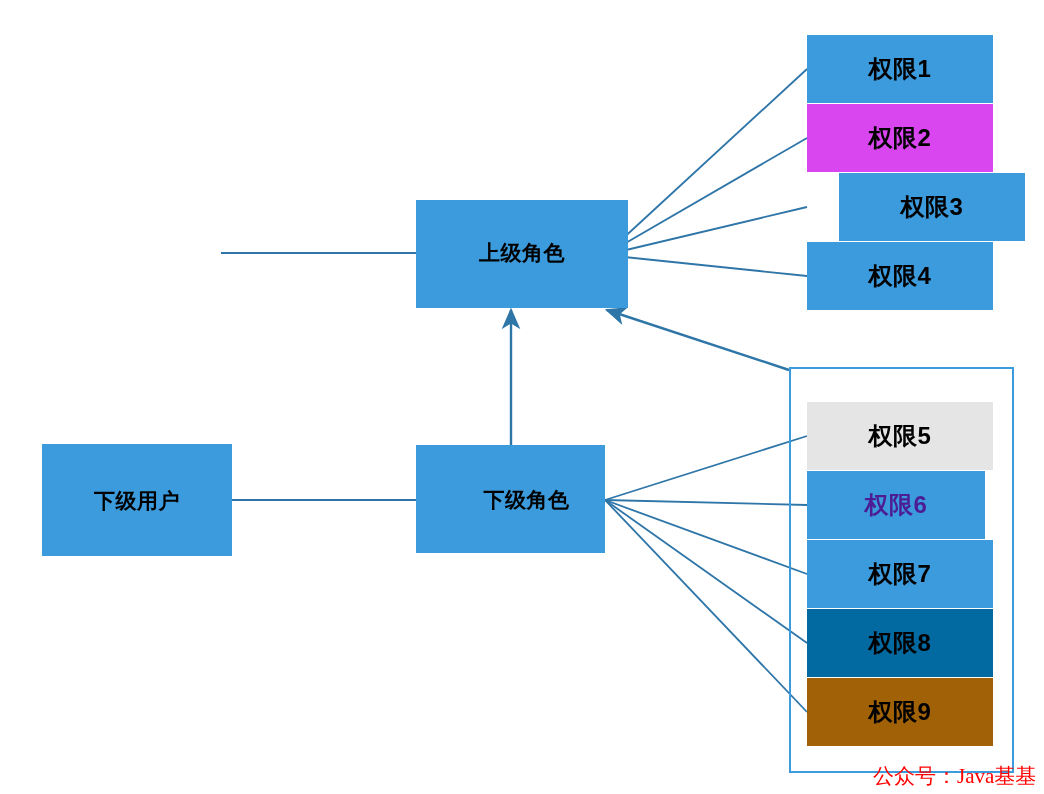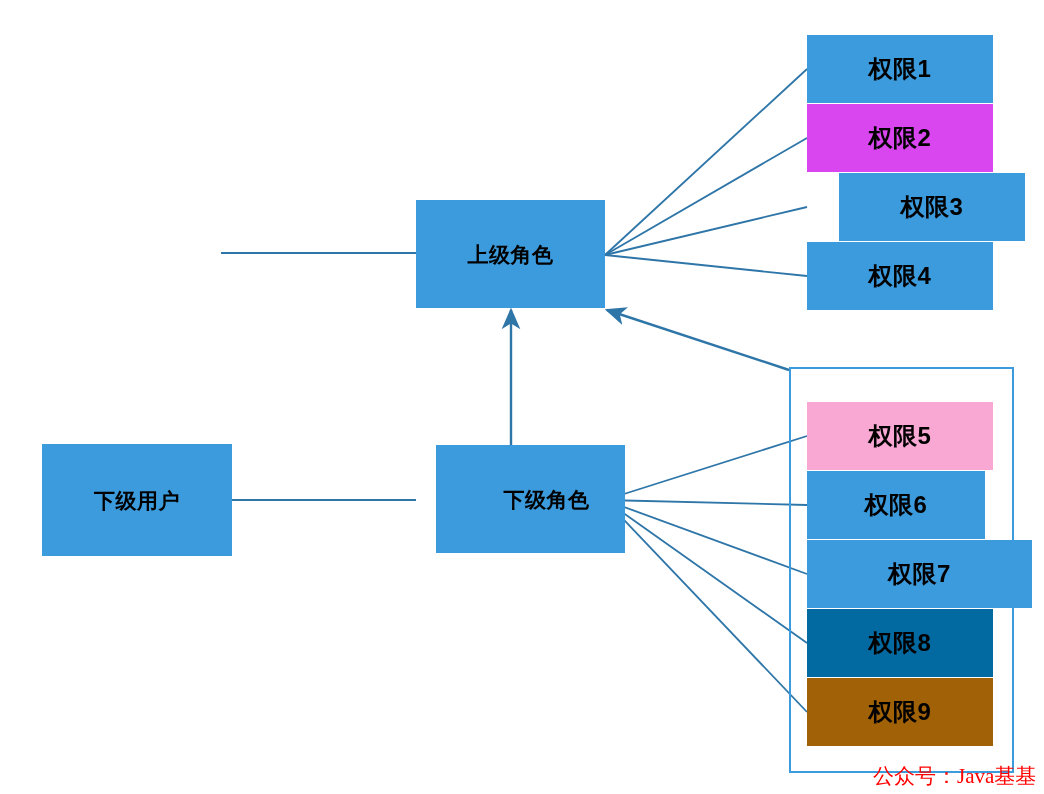--- a/index.html
+++ b/index.html
@@ -88,52 +88,52 @@
         <line x1="605" y1="500" x2="807" y2="436" stroke="#2E75A8" stroke-width="1.8"></line>
         <line x1="605" y1="500" x2="807" y2="505" stroke="#2E75A8" stroke-width="1.8"></line>
         <line x1="605" y1="500" x2="807" y2="574" stroke="#2E75A8" stroke-width="1.8"></line>
         <line x1="605" y1="500" x2="807" y2="643" stroke="#2E75A8" stroke-width="1.8"></line>
         <line x1="605" y1="500" x2="807" y2="712" stroke="#2E75A8" stroke-width="1.8"></line>
       </g>
   </svg>
 
   <div class="group-frame" id="group-frame" style="left: 789px; top: 367px; width: 225px; height: 406px; border-color: rgb(60, 155, 220);"></div>
 
-  <div class="node" id="node-senior_role" style="left: 416px; top: 200px; width: 189px; height: 108px; background: rgb(60, 155, 220); color: rgb(0, 0, 0);">
+  <div class="node" id="node-senior_role" style="left: 416px; top: 200px; width: 212px; height: 108px; background: rgb(60, 155, 220); color: rgb(0, 0, 0); font-family: Liberation Mono, monospace;">
     <span>上级角色</span>
   </div>
   <div class="node" id="node-junior_user" style="left: 42px; top: 444px; width: 190px; height: 112px; background: rgb(60, 155, 220); color: rgb(0, 0, 0);">
     <span>下级用户</span>
   </div>
-  <div class="node" id="node-junior_role" style="left: 436px; top: 445px; width: 189px; height: 108px; background: rgb(60, 155, 220); color: rgb(0, 0, 0); padding-left: 32px;">
+  <div class="node" id="node-junior_role" style="left: 416px; top: 445px; width: 189px; height: 108px; background: rgb(60, 155, 220); color: rgb(0, 0, 0); padding-left: 32px;">
     <span>下级角色</span>
   </div>
 
   <div id="senior-perm-layer">
       <div class="node perm" style="left: 807px; top: 35px; width: 186px; height: 68px; background: rgb(60, 155, 220); color: rgb(0, 0, 0);">
         <span>权限1</span>
       </div>
       <div class="node perm" style="left: 807px; top: 104px; width: 186px; height: 68px; background: #d946ef; color: rgb(0, 0, 0);">
         <span>权限2</span>
       </div>
       <div class="node perm" style="left: 807px; top: 173px; width: 186px; height: 68px; background: rgb(60, 155, 220); color: rgb(0, 0, 0); margin-left: 32px;">
         <span>权限3</span>
       </div>
       <div class="node perm" style="left: 807px; top: 242px; width: 186px; height: 68px; background: rgb(60, 155, 220); color: rgb(0, 0, 0); text-align: center;">
         <span>权限4</span>
       </div>
     </div>
   <div id="junior-perm-layer">
-      <div class="node perm" style="left: 807px; top: 402px; width: 186px; height: 68px; background: #f9a8d4; color: rgb(0, 0, 0);">
+      <div class="node perm" style="left: 807px; top: 402px; width: 186px; height: 68px; background: #e5e5e5; color: rgb(0, 0, 0);">
         <span>权限5</span>
       </div>
-      <div class="node perm" style="left: 807px; top: 471px; width: 178px; height: 68px; background: rgb(60, 155, 220); color: #000000;">
+      <div class="node perm" style="left: 807px; top: 471px; width: 178px; height: 68px; background: rgb(60, 155, 220); color: #4c1d95;">
         <span>权限6</span>
       </div>
-      <div class="node perm" style="left: 807px; top: 540px; width: 225px; height: 68px; background: rgb(60, 155, 220); color: rgb(0, 0, 0);">
+      <div class="node perm" style="left: 807px; top: 540px; width: 186px; height: 68px; background: rgb(60, 155, 220); color: rgb(0, 0, 0);">
         <span>权限7</span>
       </div>
       <div class="node perm" style="left: 807px; top: 609px; width: 186px; height: 68px; background: #0369a1; color: rgb(0, 0, 0);">
         <span>权限8</span>
       </div>
       <div class="node perm" style="left: 807px; top: 678px; width: 186px; height: 68px; background: #a16207; color: rgb(0, 0, 0);">
         <span>权限9</span>
       </div>
     </div>
 

